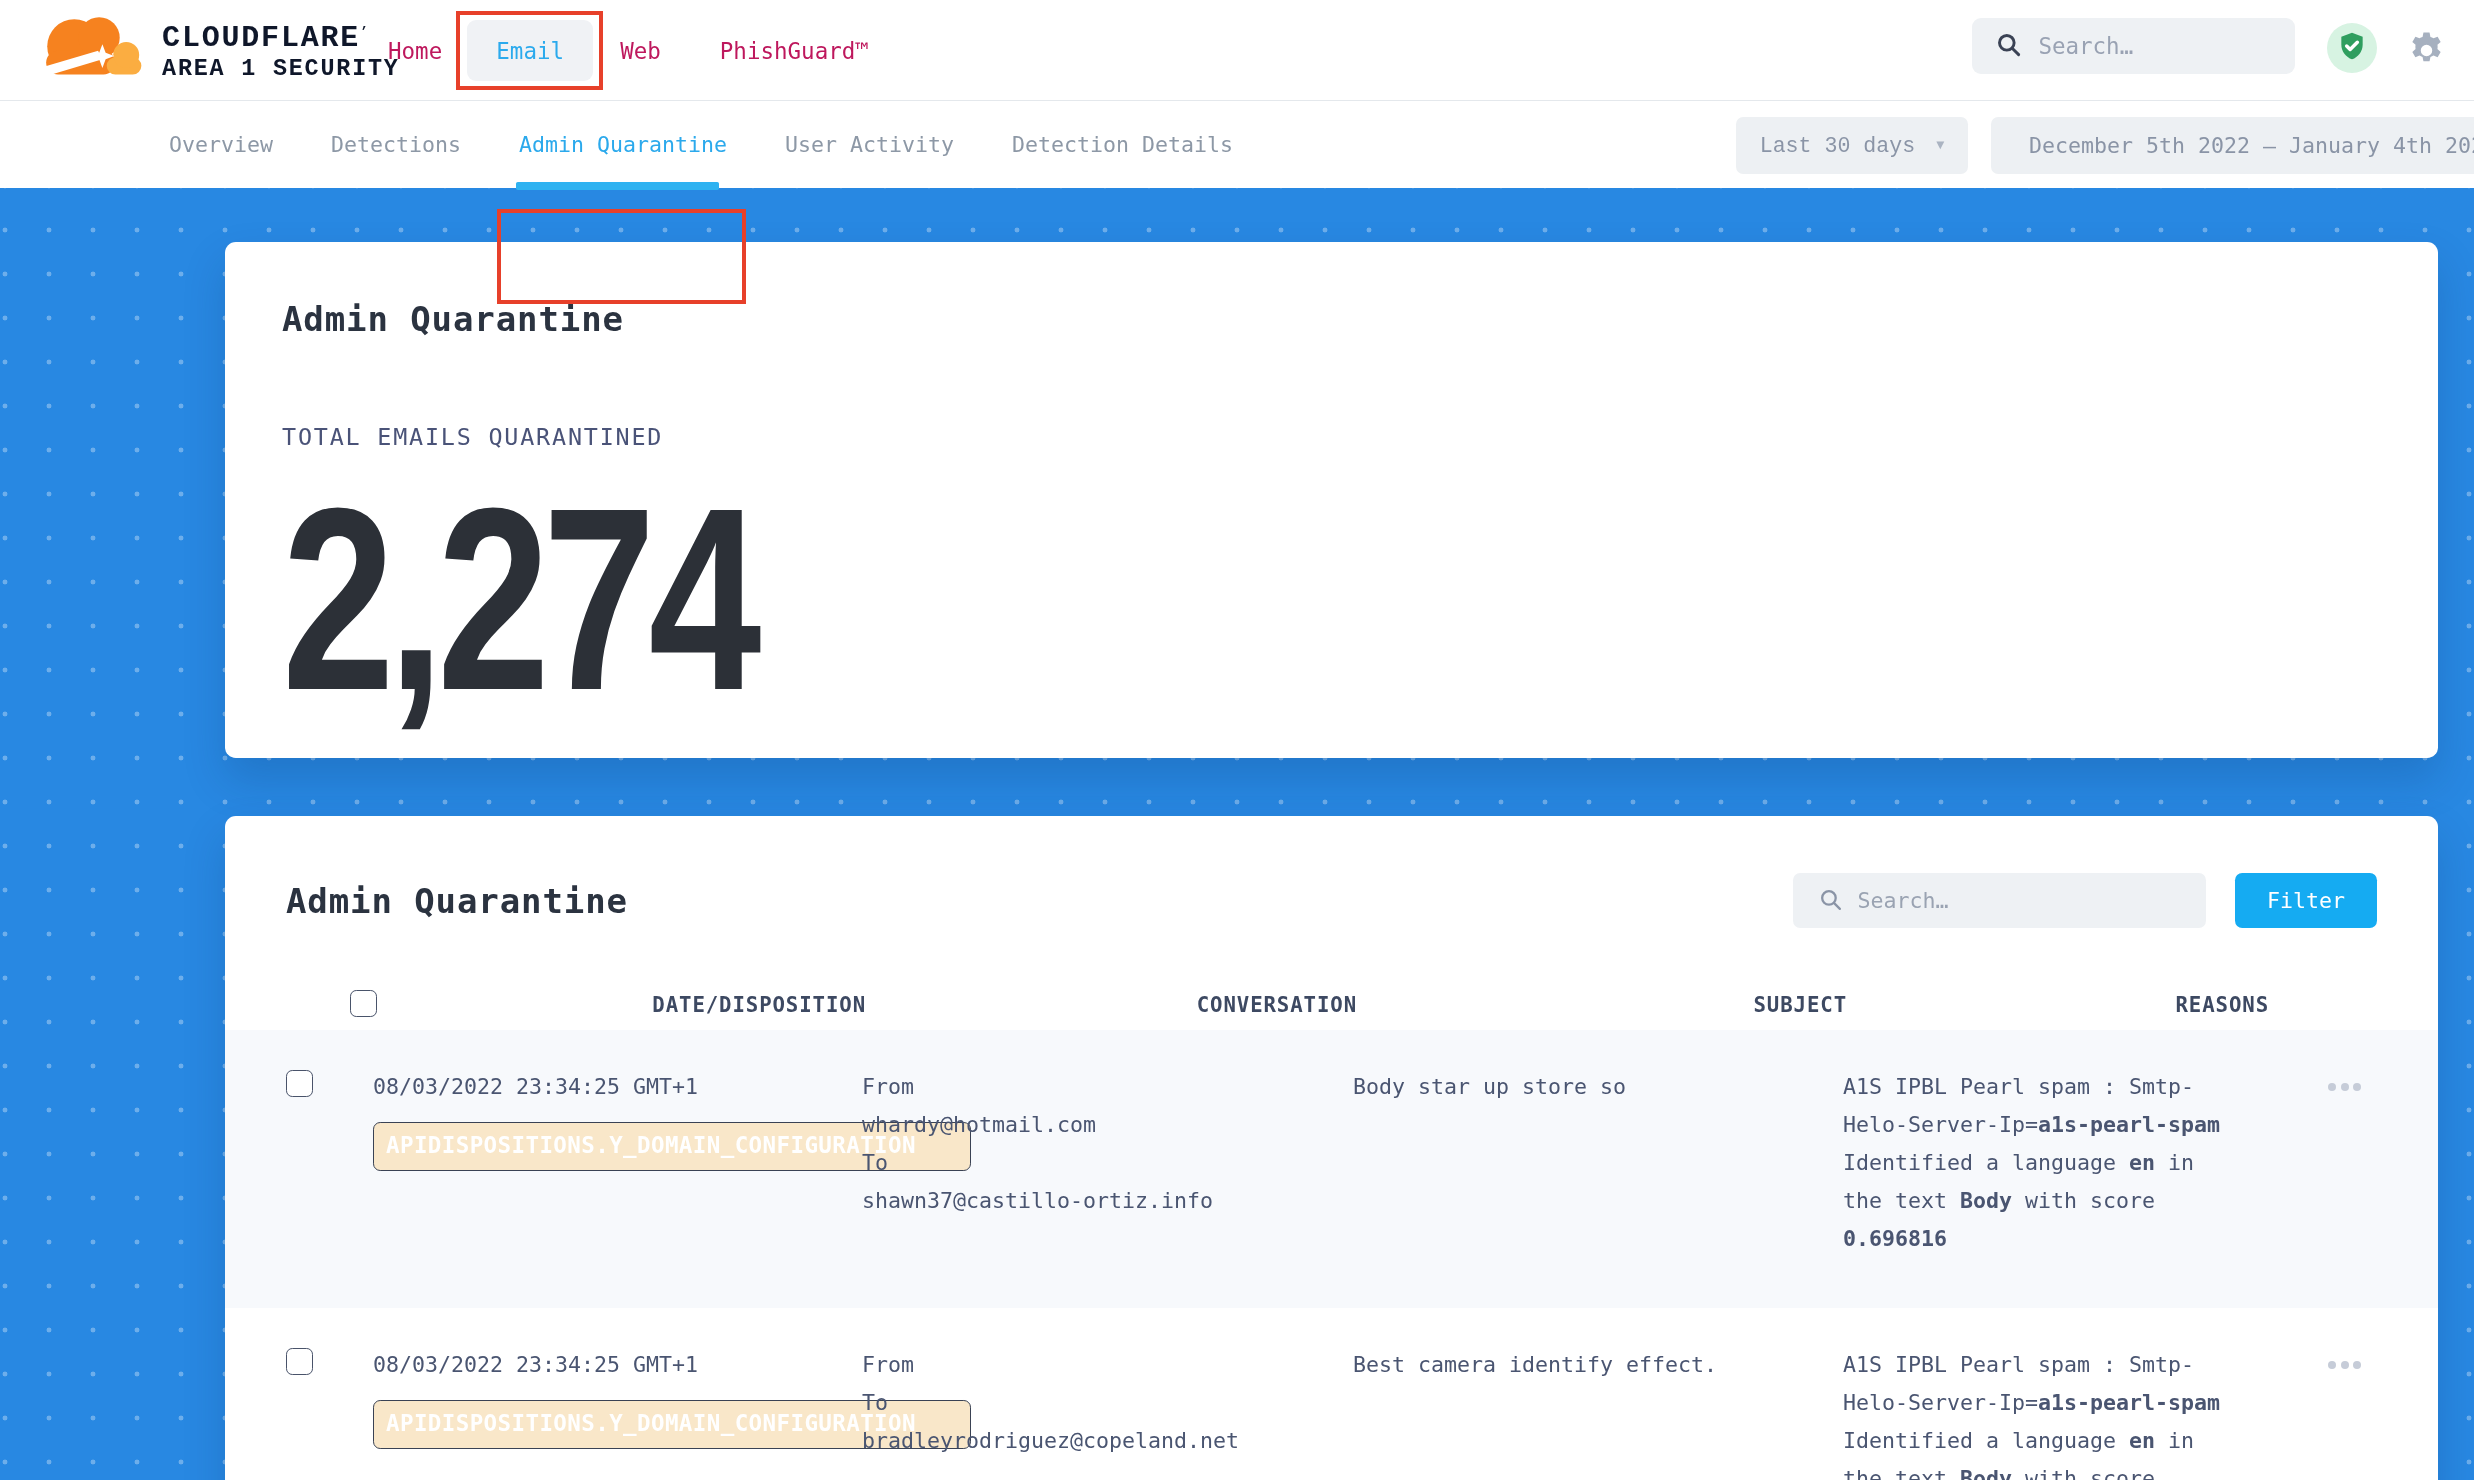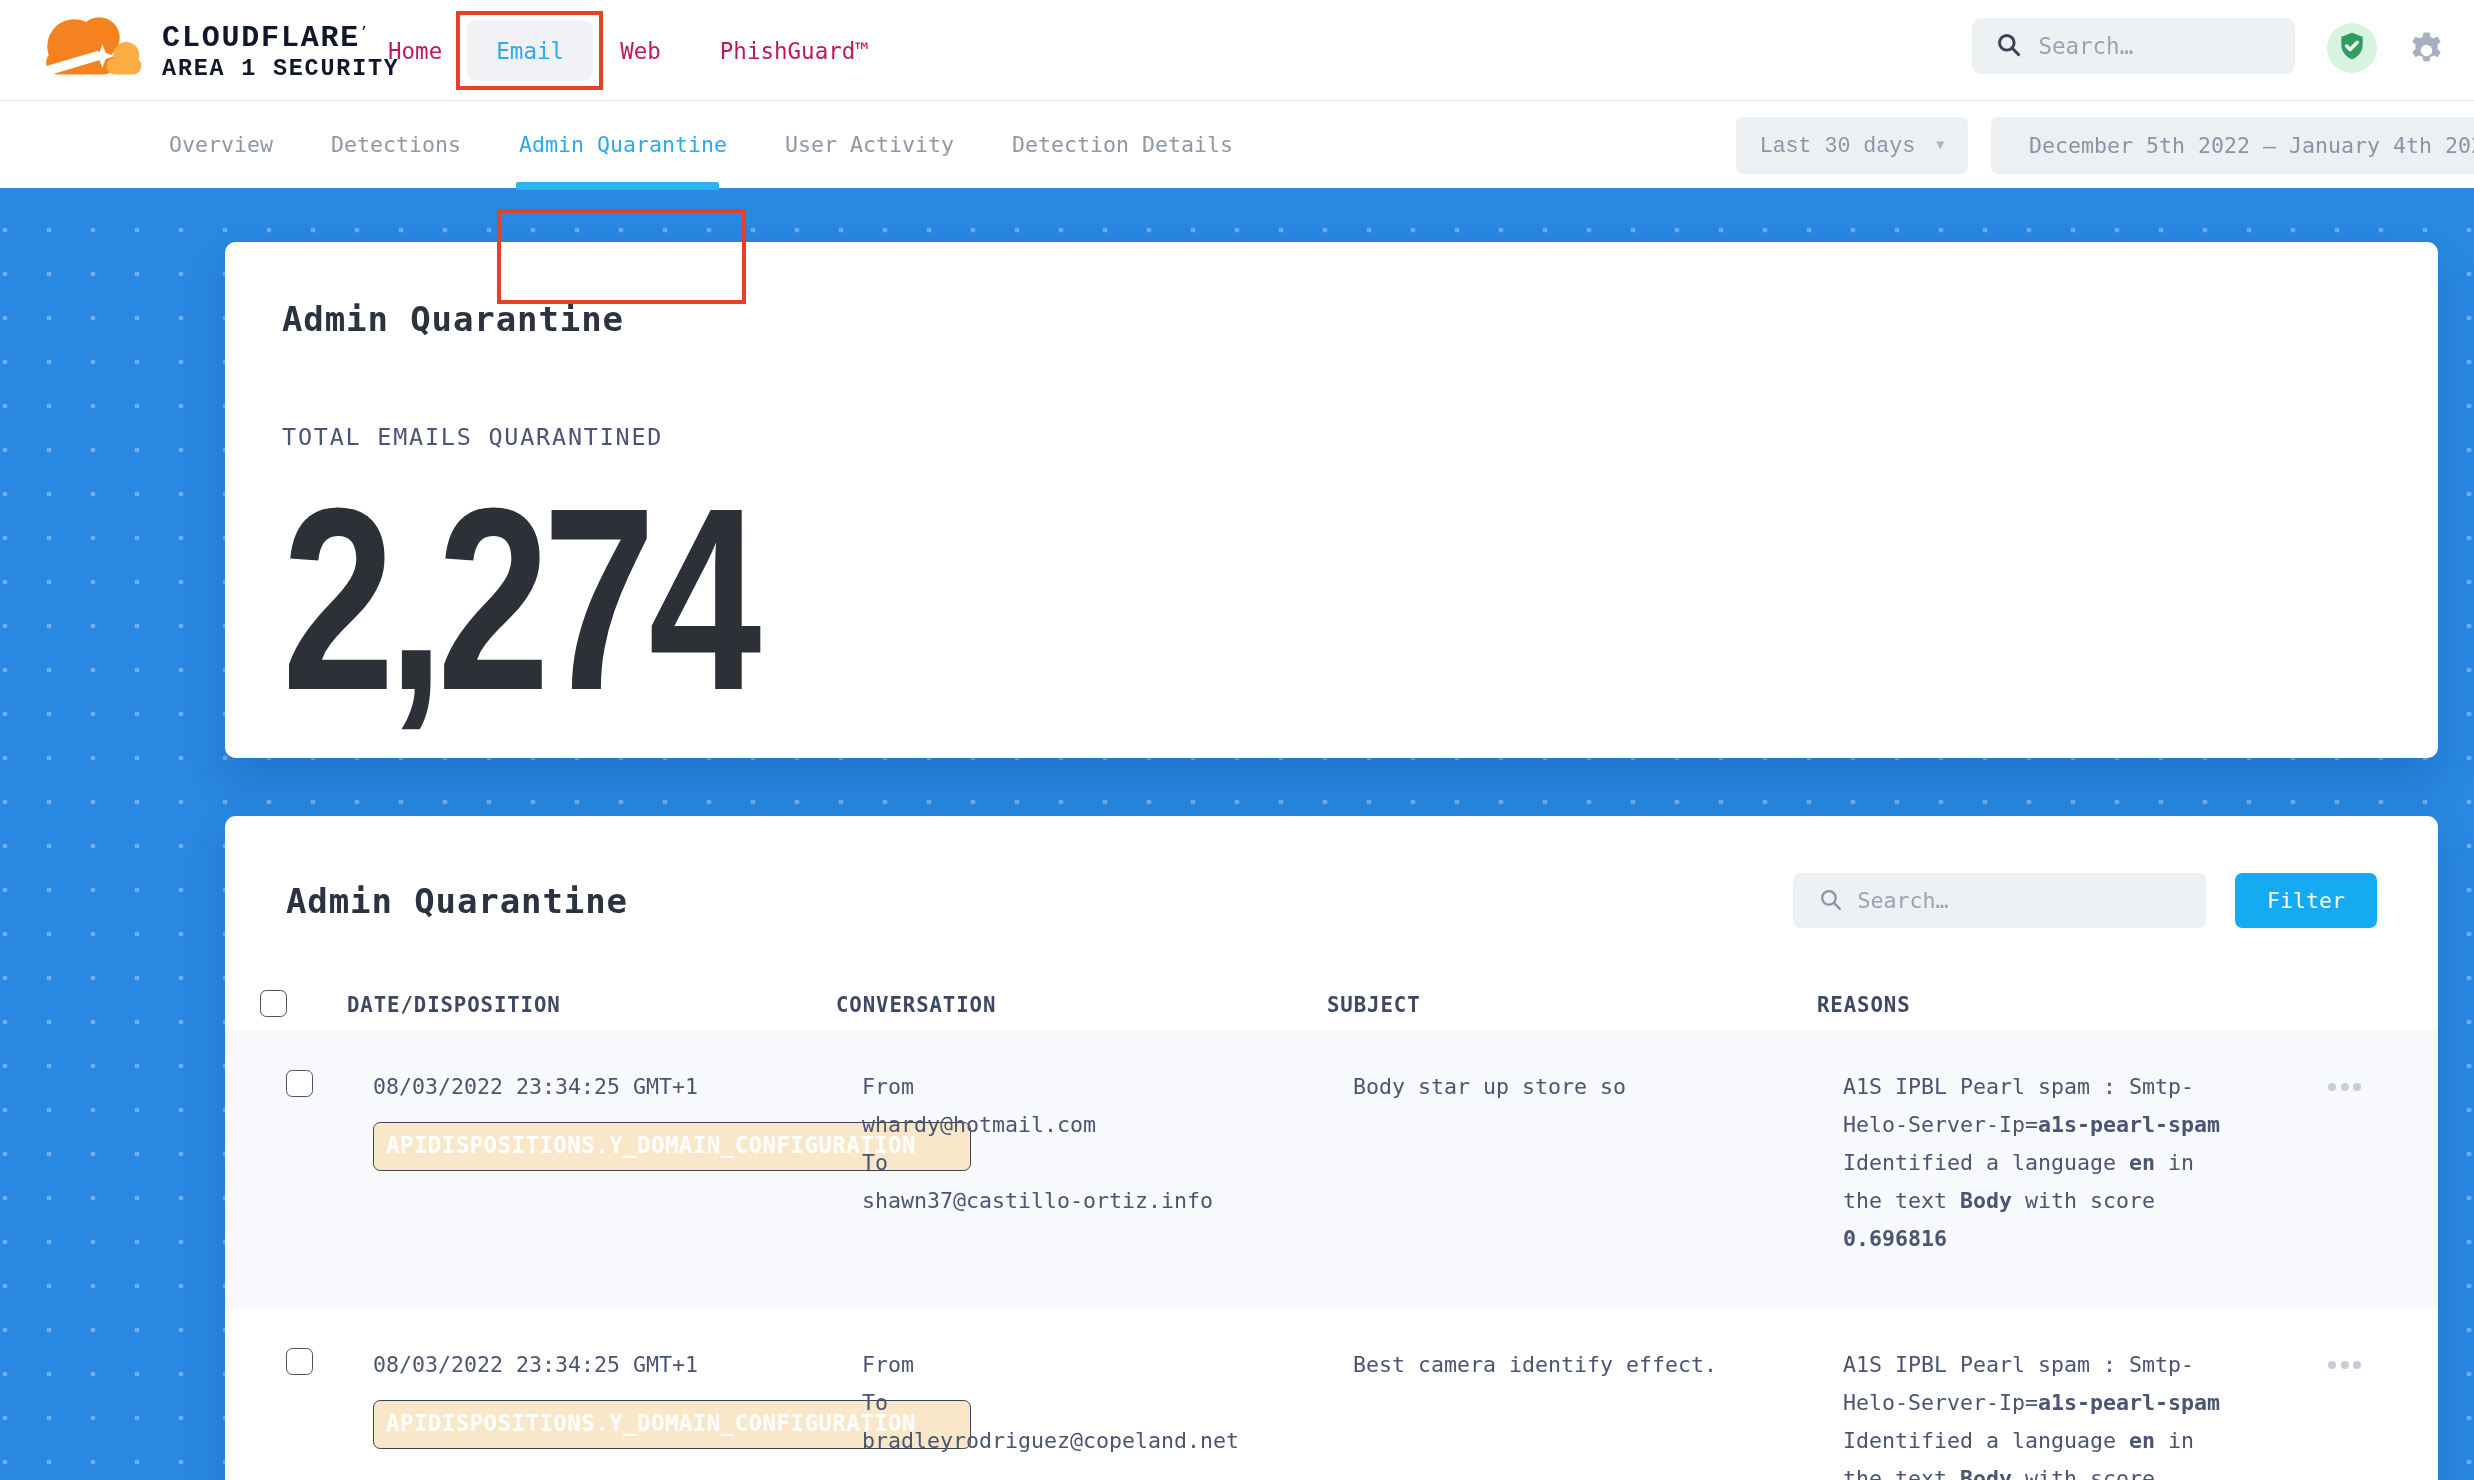--- a/index.html
+++ b/index.html
@@ -91,21 +91,21 @@
     border:none; outline:none; background:transparent; font-family:"DejaVu Sans Mono", monospace;
     font-size:21.6px; color:#4A5571; width:296px;
   }
   .tsearch input::placeholder { color:#9AA3B2; }
   .filter-btn {
     margin-left:29px; width:142px; height:55px; background:#15ABF2; border:none; border-radius:7.2px;
     color:#fff; font-family:"DejaVu Sans Mono", monospace; font-size:21.6px; cursor:pointer;
   }
   
   .trow { display:grid; grid-template-columns:87px 489px 491px 490px 422px 1fr; }
-  .thead-row { margin:51px -61px 0 -61px; padding:0 35px; height:51px; align-items:center; }
+  .thead-row { margin:51px -61px 0 -61px; padding:0 65px; height:51px; align-items:center;text-align:right; }
   .th { font-size:20.7px; font-weight:bold; letter-spacing:0.9px; color:#3D4962; }
   .cb {
     display:inline-block; width:27px; height:27px; background:#fff;
     border:1.8px solid #49536A; border-radius:6.3px; cursor:pointer;
   }
   .rows-host { margin:0 -61px; }
   .row { padding:38px 61px 50px 61px; min-height:266px; cursor:pointer; }
   .row.alt { background:#F7F9FC; }
   .cell { font-size:21.6px; color:#4A5571; line-height:38px; }
   .cb-cell { padding-top:1.8px; }

